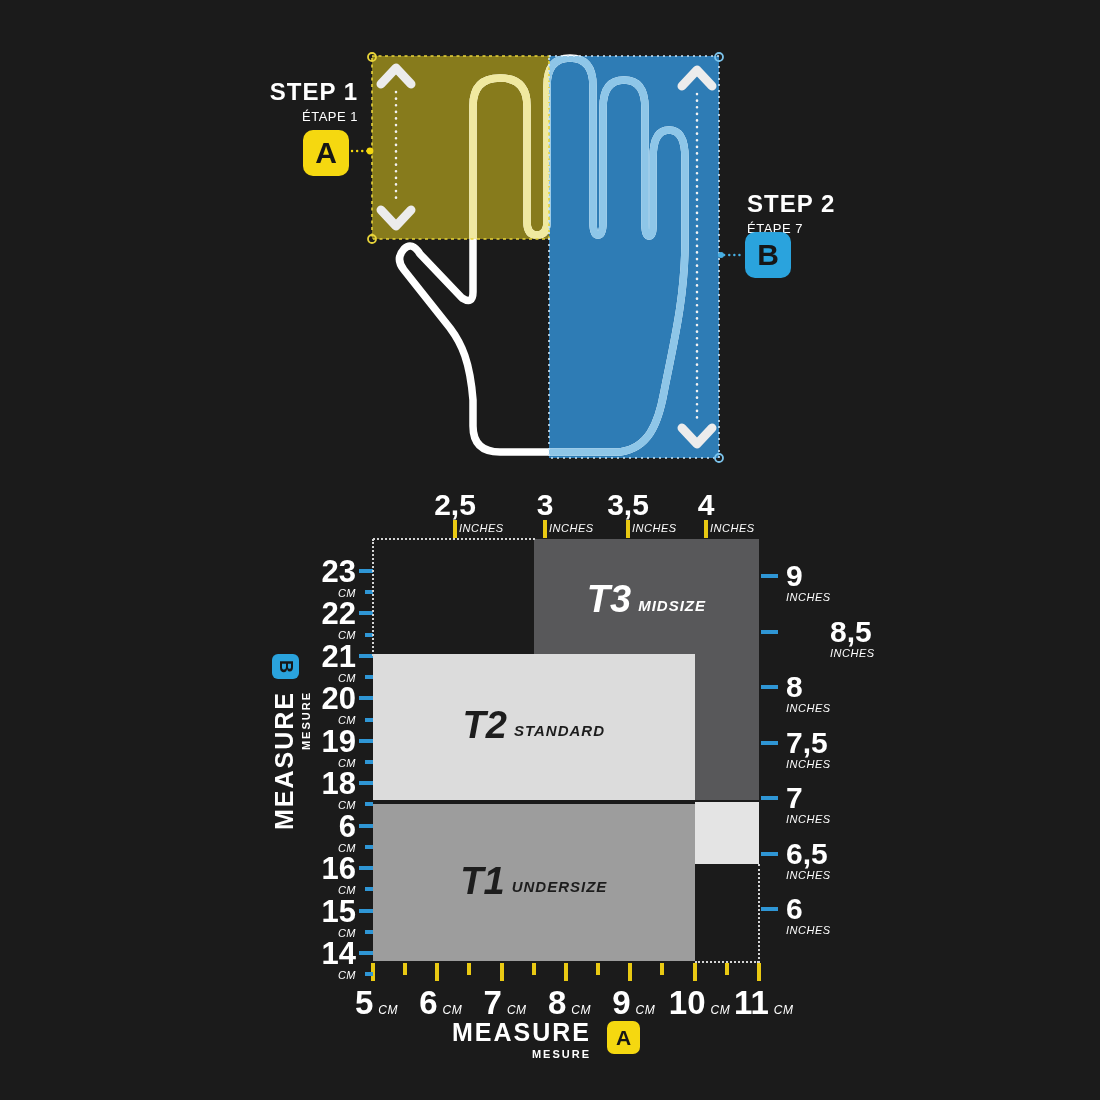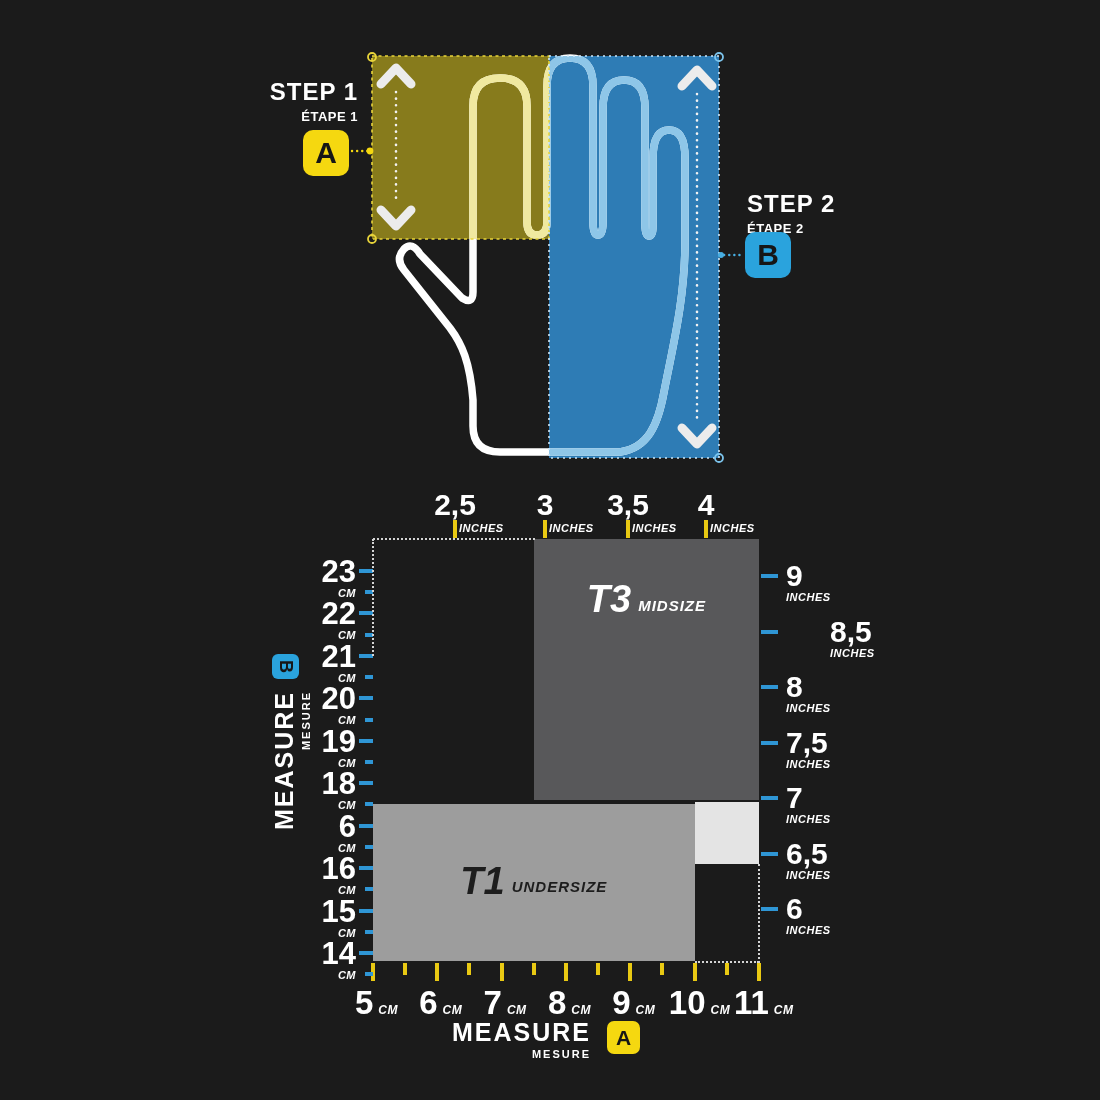--- a/index.html
+++ b/index.html
@@ -13,21 +13,21 @@
   
   .badge{
     display:flex;align-items:center;justify-content:center;
     font-weight:900;color:#161616;border-radius:10px;
     line-height:1;
   }
   .badge.yellow{background:var(--yellow,#f5d810);}
   .badge.blue{background:var(--blue,#2aa3dd);}
   
   .step-title{font-size:24px;font-weight:800;letter-spacing:1px;line-height:1;}
-  .step-sub{font-size:13px;font-weight:700;letter-spacing:.5px;margin-top:5px;}
+  .step-sub{font-size:13px;font-weight:400;letter-spacing:.5px;margin-top:5px;}
   #step1{left:240px;top:80px;width:118px;text-align:right;}
   #step2{left:747px;top:192px;width:130px;text-align:left;}
   
   .measure-main{font-size:25px;font-weight:800;letter-spacing:2px;line-height:1;}
   .measure-sub{font-size:11px;font-weight:700;letter-spacing:2px;}
   #measure-bottom{left:452px;top:1020px;display:flex;gap:16px;align-items:flex-start;}
   #measure-bottom .col{display:flex;flex-direction:column;align-items:flex-end;gap:3px;}
   #measure-left{
     left:210px;top:716px;width:176px;height:52px;
     transform:rotate(-90deg);
@@ -42,21 +42,21 @@
     position:absolute;display:flex;align-items:flex-end;gap:7px;
     font-style:italic;white-space:nowrap;
   }
   .zone-big{font-size:38px;font-weight:900;line-height:.8;}
   .zone-small{font-size:15px;font-weight:800;letter-spacing:1px;line-height:1;padding-bottom:2px;}
   .tick{position:absolute;}
   .tick.h{height:4px;}
   .tick.v{width:4px;}
   .num-lg{font-size:31px;font-weight:700;line-height:1;}
   .num-md{font-size:30px;font-weight:700;line-height:1;}
-  .unit{font-size:11px;font-weight:700;font-style:italic;letter-spacing:.5px;}
+  .unit{font-size:11px;font-weight:400;font-style:italic;letter-spacing:.5px;}
   .axis-label{position:absolute;white-space:nowrap;}
   .axis-left{text-align:right;}
   .axis-bottom{display:flex;align-items:flex-end;gap:5px;}
   .axis-bottom .num-lg{font-size:33px;}
   .axis-bottom .unit{font-size:12px;padding-bottom:2px;}
   .dotted{position:absolute;border:0 dotted #d4d4d4;}
 </style>
 </head>
 <body style="--bg: #1b1b1b; --yellow: #f5d810; --blue: #2aa3dd;">
 
@@ -115,33 +115,39 @@
 <div id="step1" class="abs">
   <div class="step-title">STEP 1</div>
   <div class="step-sub">ÉTAPE 1</div>
 </div>
 <div class="abs badge yellow" style="left:303px;top:130px;width:46px;height:46px;font-size:30px;">
     <span>A</span>
   </div>
 
 <div id="step2" class="abs">
   <div class="step-title">STEP 2</div>
-  <div class="step-sub">ÉTAPE 2</div>
+  <div class="step-sub">ÉTAPE 7</div>
 </div>
 <div class="abs badge blue" style="left:745px;top:232px;width:46px;height:46px;font-size:30px;">
     <span>B</span>
   </div>
 
 <div id="plot" class="abs">
     <div class="zone" style="left: 533.825px; top: 539.17px; width: 225.155px; height: 261.006px; background: rgb(88, 88, 90);">
       <div class="zone-label" style="color: rgb(255, 255, 255); left: 50%; top: 45px; transform: translateX(-50%); align-items: flex-end;">
         <span class="zone-big">T3</span>
         <span class="zone-small">MIDSIZE</span>
       </div>
     </div>
+    <div class="zone" style="left: 373px; top: 653.758px; width: 321.65px; height: 146.418px; background: rgb(220, 220, 220);">
+      <div class="zone-label" style="color: rgb(29, 29, 29); left: 50%; top: 50%; transform: translate(-50%, -55%);">
+        <span class="zone-big">T2</span>
+        <span class="zone-small">STANDARD</span>
+      </div>
+    </div>
     <div class="zone" style="left: 373px; top: 804.42px; width: 321.65px; height: 157.028px; background: rgb(157, 157, 157);">
       <div class="zone-label" style="color: rgb(29, 29, 29); left: 50%; top: 50%; transform: translate(-50%, -55%);">
         <span class="zone-big">T1</span>
         <span class="zone-small">UNDERSIZE</span>
       </div>
     </div>
     <div class="zone" style="left: 694.65px; top: 802.298px; width: 64.33px; height: 61.538px; background: rgb(228, 228, 228);"></div>
     <div class="tick v" style="left: 371px; top: 963px; height: 18px; background: rgb(233, 201, 19);"></div>
     <div class="tick v" style="left: 403.165px; top: 963px; height: 12px; background: rgb(233, 201, 19);"></div>
     <div class="axis-label axis-bottom" style="left: 373px; top: 986px; transform: translateX(-42%);">

